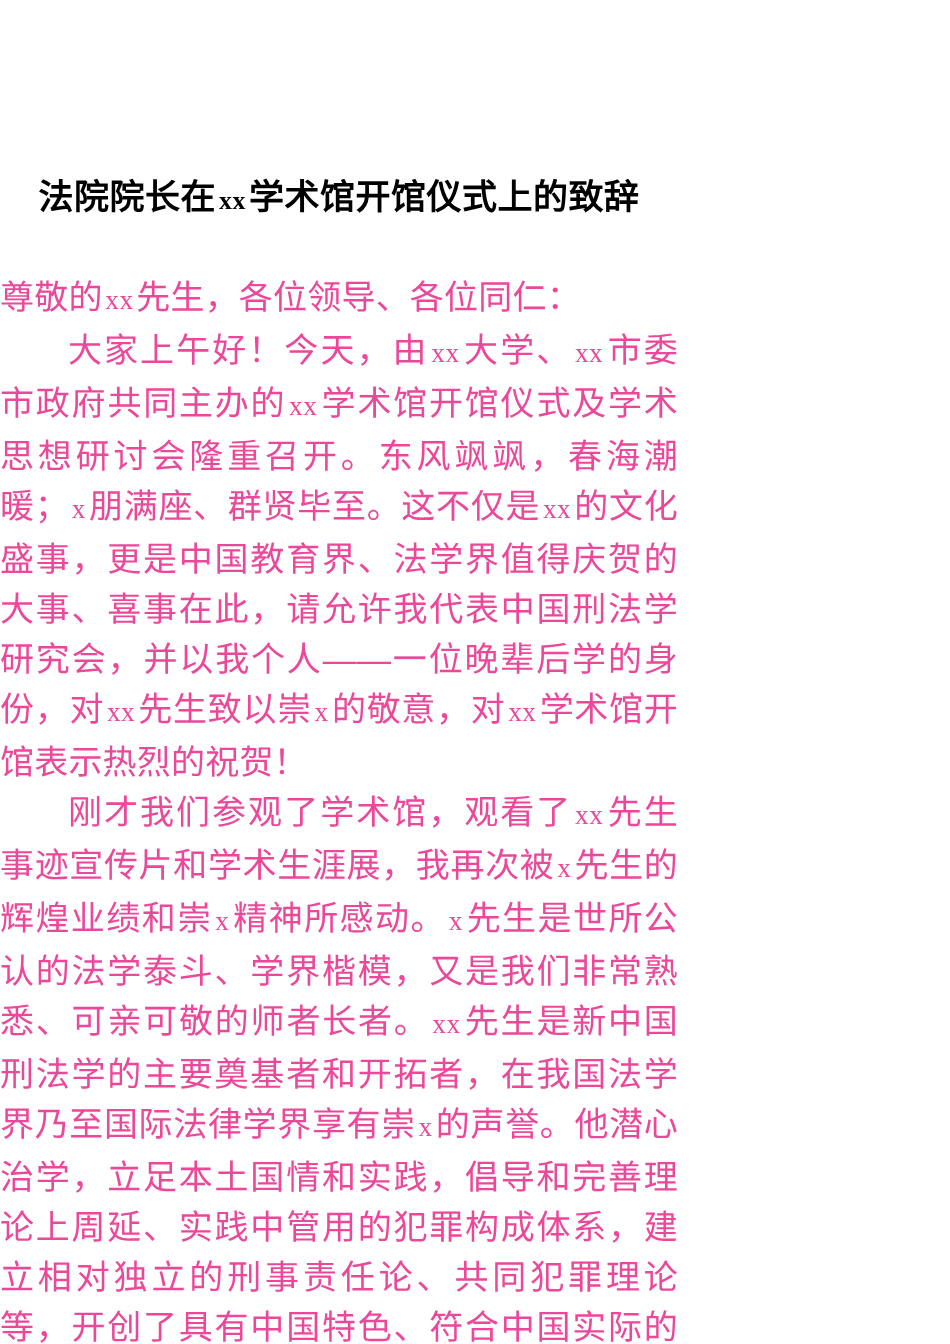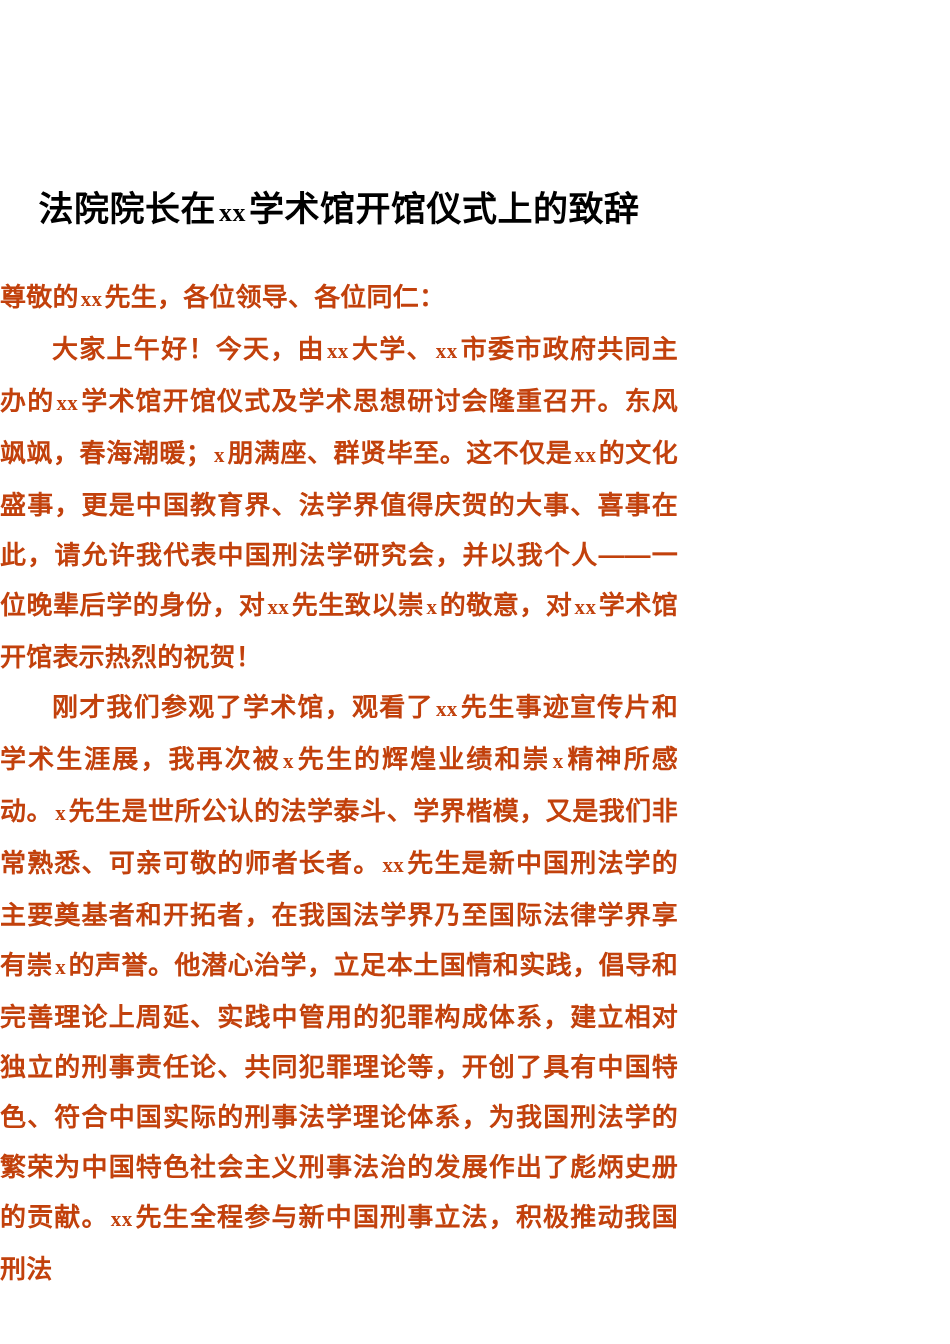--- a/index.html
+++ b/index.html
@@ -24,42 +24,42 @@
     margin: 0;
     padding: 0;
     font-family: "Liberation Sans", "DejaVu Sans", sans-serif;
     font-size: 35px;
     font-weight: 600;
     line-height: 50px;
     color: #000000;
     text-align: center;
     letter-spacing: 0.5px;
     position: absolute;
-    top: 184px;
+    top: 172px;
     left: 0;
     width: 678px;
     white-space: nowrap;
   }
 
   
   .body-block {
     position: absolute;
     top: 272px;
     left: 0;
     width: 678px;
   }
 
   p.para {
     margin: 0;
     padding: 0;
     font-family: "Liberation Sans", "DejaVu Sans", sans-serif;
-    font-size: 26px;
-    font-weight: 700;
+    font-size: 34px;
+    font-weight: 400;
     line-height: 50px;
-    color: #c2410c;
+    color: #ec4899;
     text-align: justify;
     text-justify: inter-ideograph;
     letter-spacing: 0.2px;
     word-break: break-all;
   }
 
   p.para.indent {
     text-indent: 2em;
   }
 

